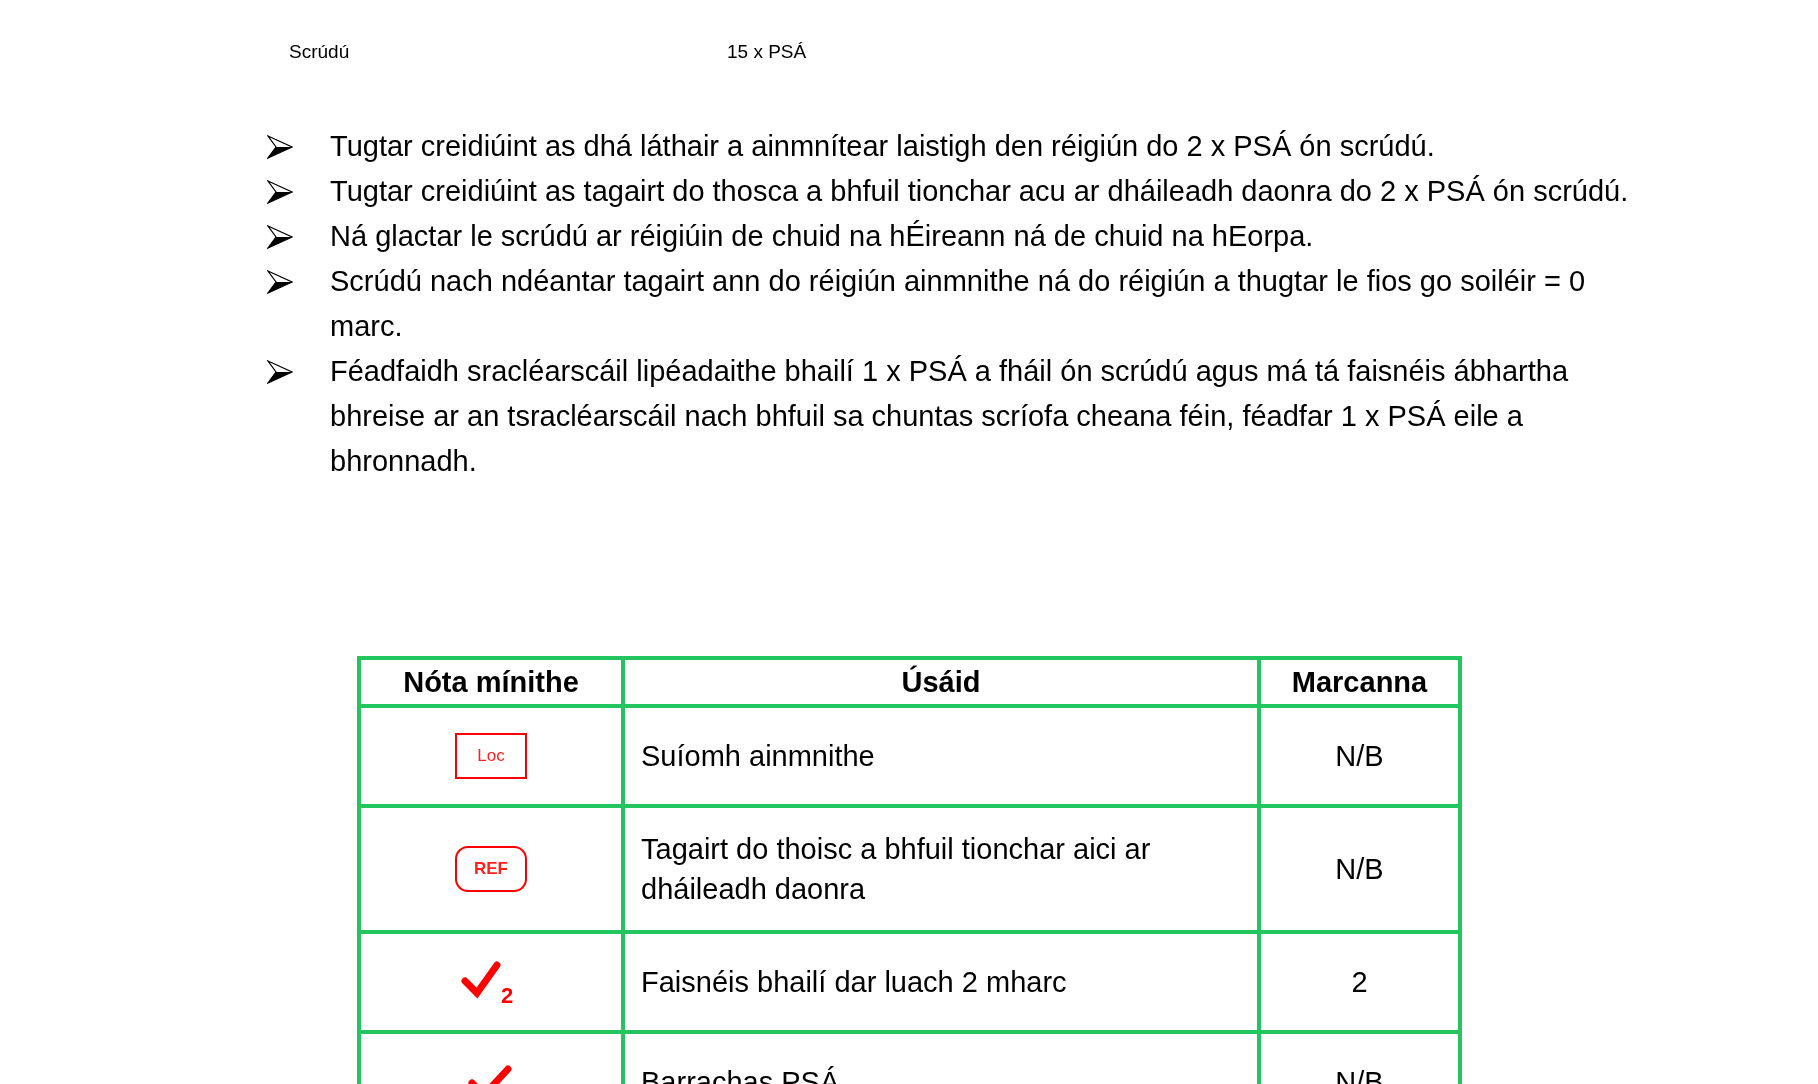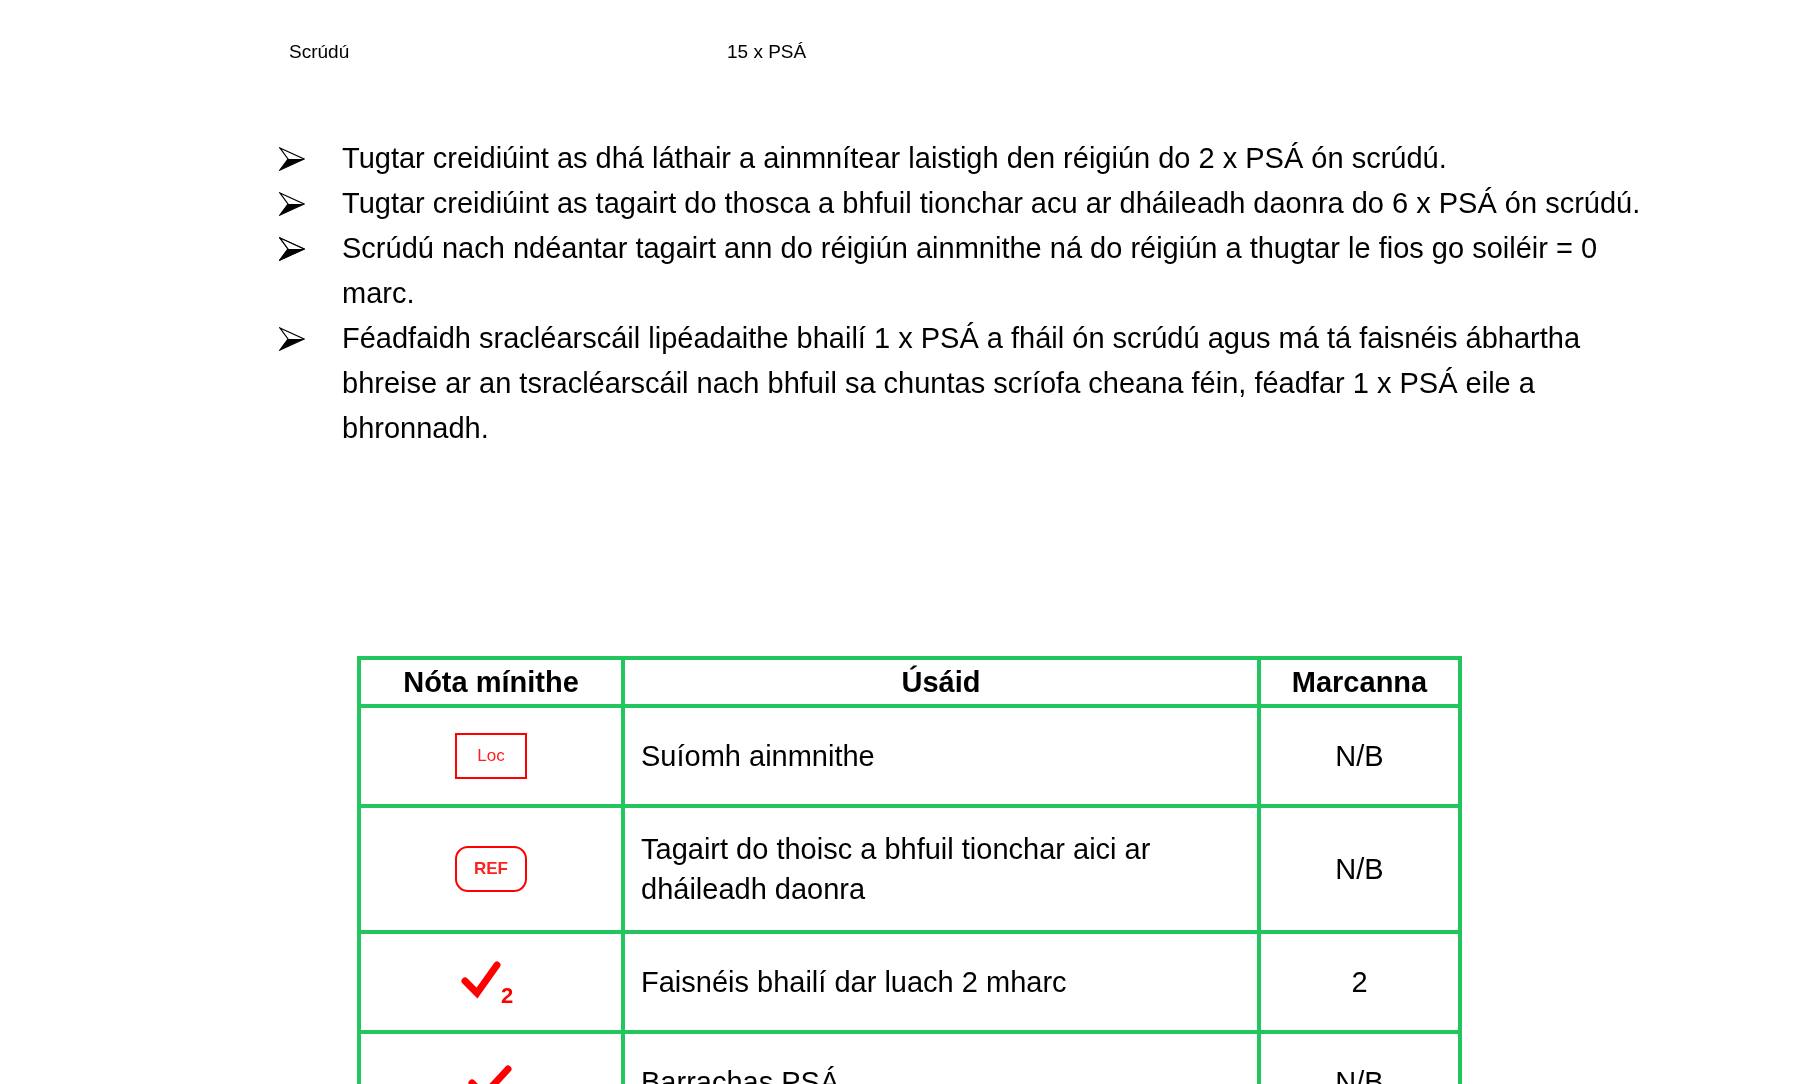--- a/index.html
+++ b/index.html
@@ -1,21 +1,21 @@
 <!DOCTYPE html>
 <html><head>
   <meta charset="utf-8">
   <style>
     html, body { margin:0; padding:0; background:#ffffff; }
     body { width:1818px; height:1084px; position:relative; overflow:hidden;
            font-family:"Liberation Sans", sans-serif; color:#000; }
     .doc { position:absolute; left:0; top:0; width:1818px; height:1084px; }
     .heading { position:absolute; top:32px; left:245px; font-size:19px; line-height:40px;margin-left:44px; }
     .heading .val { position:absolute; left:438px; top:0; white-space:nowrap; }
-    ul.bullets { list-style:none; margin:16px; padding:0; position:absolute; left:263px; top:120px; width:1390px; }
+    ul.bullets { list-style:none; margin:4px; padding:0; position:absolute; left:263px; top:120px; width:1390px; }
     ul.bullets li { position:relative; padding-left:63px; font-size:29px; line-height:45px; }
     .arrow { position:absolute; left:0; top:11px; width:26px; height:24px; }
     table.legend { position:absolute; left:357px; top:656px; border-collapse:collapse; width:1105px; }
     table.legend th, table.legend td { border:4px solid #22c55e; font-size:29px; }
     table.legend th { height:44px; font-weight:bold; text-align:center; padding:0 6px; }
     table.legend td { padding:21px 16px; line-height:40px; }
     td.icon-cell { text-align:center; width:228px; }
     td.mark-cell { text-align:center; width:165px; }
     .boxicon { display:inline-block; border:2px solid #ff0000; color:#ff2020; font-size:17px;
                line-height:42px; width:68px; height:42px; text-align:center; vertical-align:middle; }
@@ -38,27 +38,28 @@
           <path d="M1 1 L25 12 L1 23 L9 12 Z" fill="#fff" stroke="#000" stroke-width="1.2"></path>
           <path d="M1 23 L9 12 L25 12 Z" fill="#000"></path>
         </svg>
       <span>Tugtar creidiúint as dhá láthair a ainmnítear laistigh den réigiún do 2 x PSÁ ón scrúdú.</span>
     </li>
     <li>
       <svg class="arrow" viewBox="0 0 26 24">
           <path d="M1 1 L25 12 L1 23 L9 12 Z" fill="#fff" stroke="#000" stroke-width="1.2"></path>
           <path d="M1 23 L9 12 L25 12 Z" fill="#000"></path>
         </svg>
-      <span>Tugtar creidiúint as tagairt do thosca a bhfuil tionchar acu ar dháileadh daonra do 6 x PSÁ ón scrúdú.</span>
+      <span>Tugtar creidiúint as tagairt do thosca a bhfuil tionchar acu ar dháileadh daonra do 2 x PSÁ ón scrúdú.</span>
     </li>
     <li>
       <svg class="arrow" viewBox="0 0 26 24">
           <path d="M1 1 L25 12 L1 23 L9 12 Z" fill="#fff" stroke="#000" stroke-width="1.2"></path>
           <path d="M1 23 L9 12 L25 12 Z" fill="#000"></path>
         </svg>
+      <span>Ná glactar le scrúdú ar réigiúin de chuid na hÉireann ná de chuid na hEorpa.</span>
     </li>
     <li>
       <svg class="arrow" viewBox="0 0 26 24">
           <path d="M1 1 L25 12 L1 23 L9 12 Z" fill="#fff" stroke="#000" stroke-width="1.2"></path>
           <path d="M1 23 L9 12 L25 12 Z" fill="#000"></path>
         </svg>
       <span>Scrúdú nach ndéantar tagairt ann do réigiún ainmnithe ná do réigiún a thugtar le fios go soiléir = 0 marc.</span>
     </li>
     <li>
       <svg class="arrow" viewBox="0 0 26 24">

